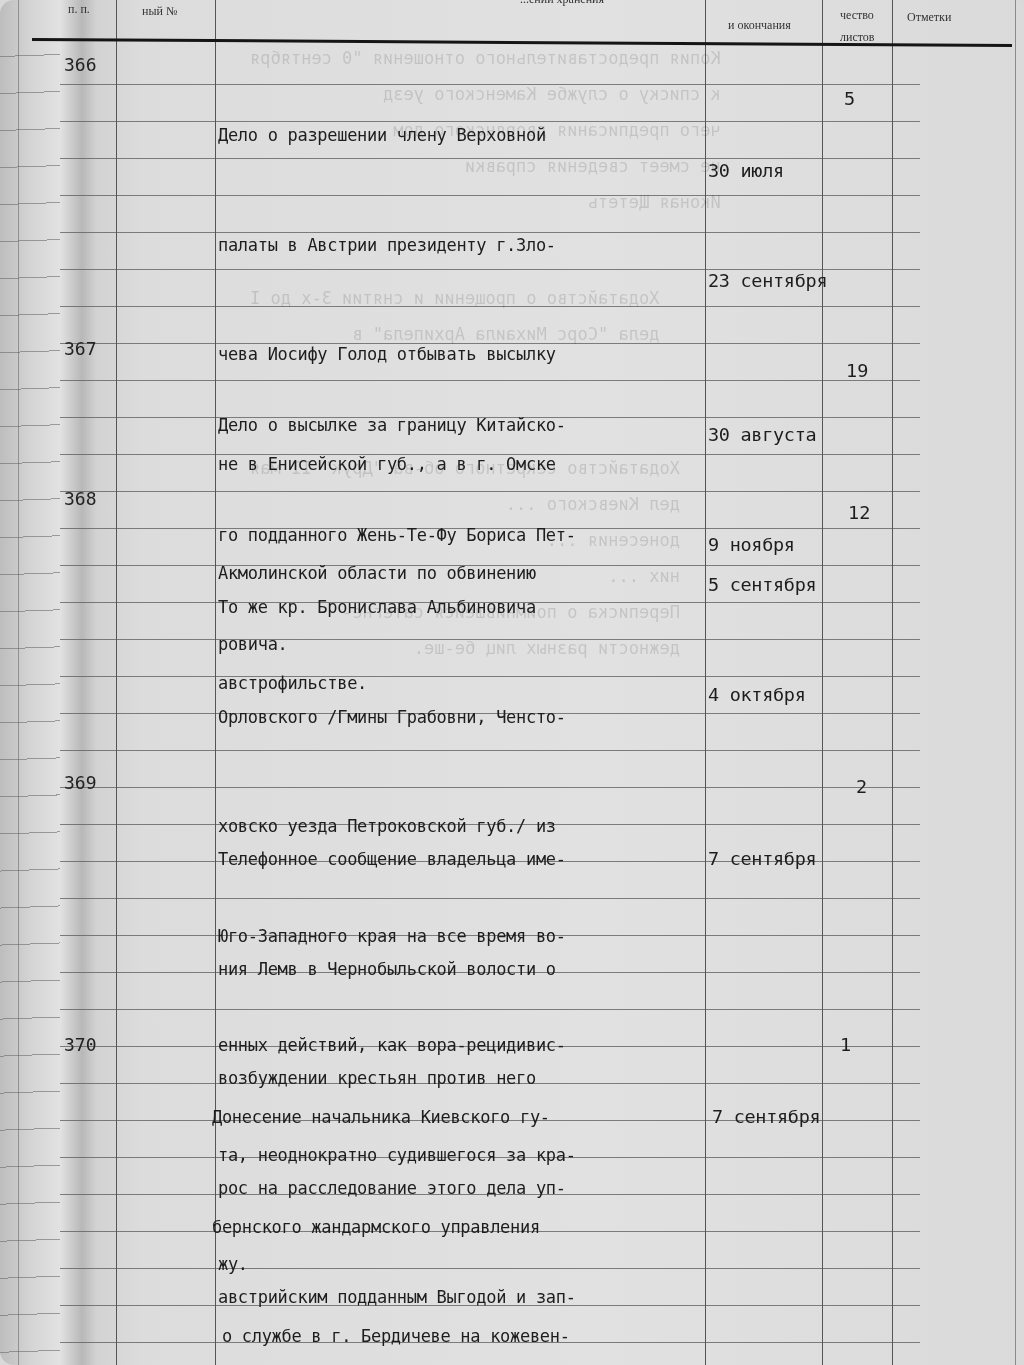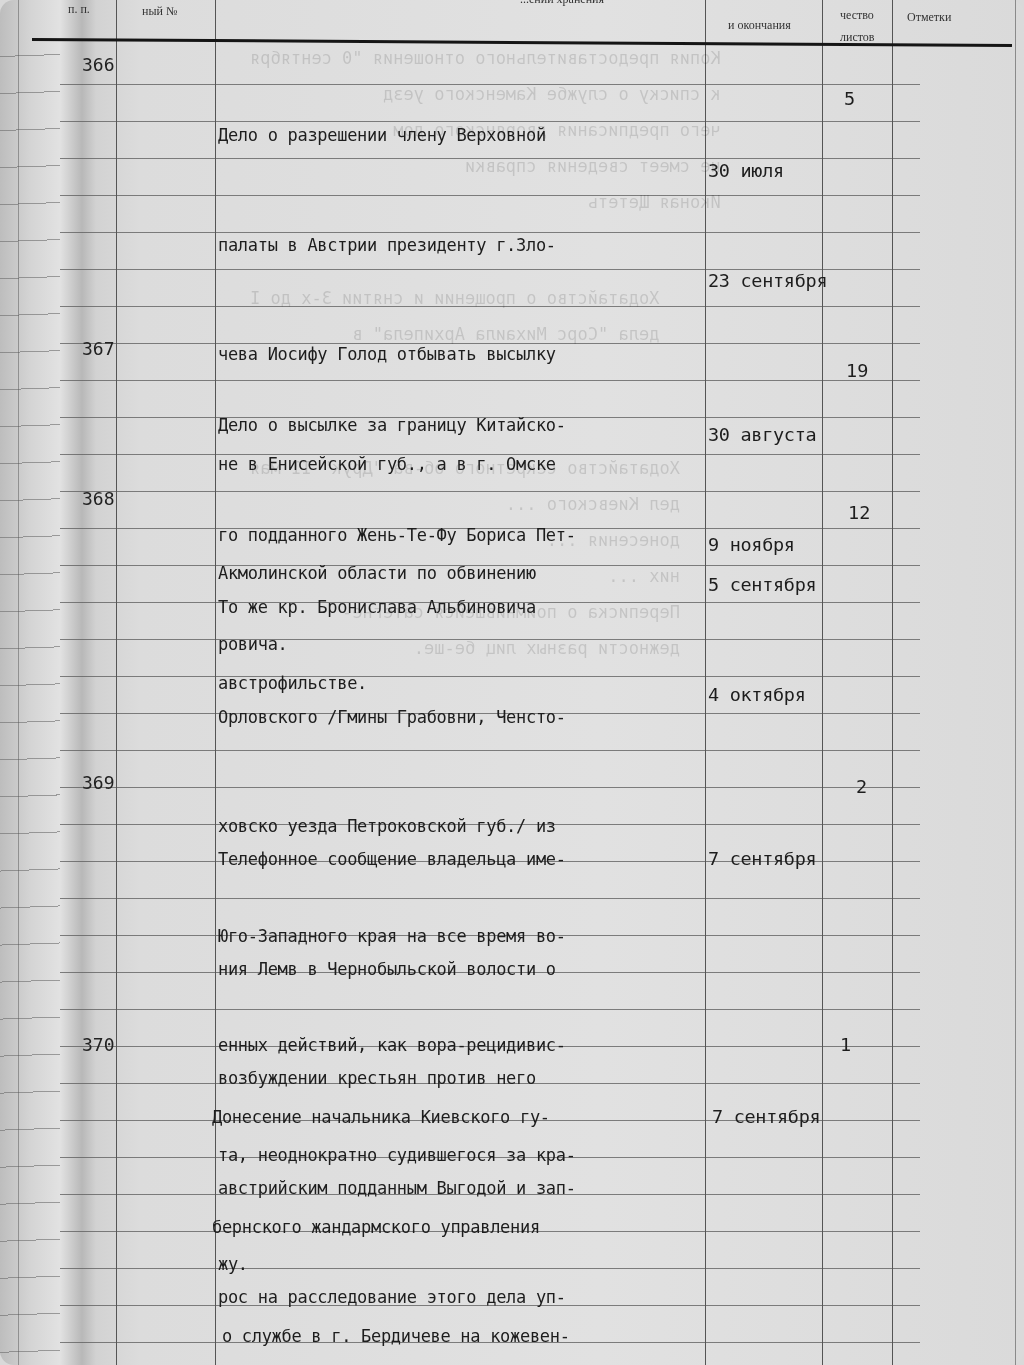--- a/index.html
+++ b/index.html
@@ -24,21 +24,21 @@
     position:absolute; left:0; top:20px; width:60px; height:1345px;
     background-image: repeating-linear-gradient(178deg, transparent 0px, transparent 36px, #6a6a6a 36px, #6a6a6a 37px);
     opacity:0.6;
   }
   .vline { position:absolute; top:0; width:1px; height:1365px; background:#555; }
   .header-bar { position:absolute; left:32px; top:38px; width:980px; height:3px; background:#151515; transform:rotate(0.35deg); transform-origin:left; }
   .hdr {
     position:absolute; font-family:"Liberation Serif", serif; font-size:12px; color:#333;
   }
   .num {
-    position:absolute; left:64px; font-family:"DejaVu Sans Mono", monospace; font-size:18px; color:#222;margin-left:18px;
+    position:absolute; left:64px; font-family:"DejaVu Sans Mono", monospace; font-size:18px; color:#222;
   }
   .desc {
     position:absolute; left:218px; width:490px;
     font-size:17px; line-height:36.5px; white-space:pre; color:#1d1d1d; letter-spacing:-0.3px;
   }
   .date {
     position:absolute; left:708px; font-size:18.5px; line-height:36.5px; white-space:pre; color:#1d1d1d; letter-spacing:-0.3px;
   }
   .sheets {
     position:absolute; font-size:18.5px; color:#1d1d1d;
@@ -128,22 +128,22 @@
     <div>5 сентября</div>
     <div>4 октября</div>
   </div>
   <div class="sheets" style="left:848px;top:502px">12</div>
 
   <div class="num" style="top:772px">369</div>
   <div class="desc" style="top:768px">
     <div>Телефонное сообщение владельца име-</div>
     <div>ния Лемв в Чернобыльской волости о</div>
     <div>возбуждении крестьян против него</div>
+    <div>рос на расследование этого дела уп-</div>
     <div>австрийским подданным Выгодой и зап-</div>
-    <div>рос на расследование этого дела уп-</div>
     
   </div>
   <div class="date" style="top:768px">
     <div>7 сентября</div>
   </div>
   <div class="sheets" style="left:856px;top:776px">2</div>
 
   <div class="num" style="top:1034px">370</div>
   <div class="desc" style="top:1026px;left:212px">
     <div>Донесение начальника Киевского гу-</div>

